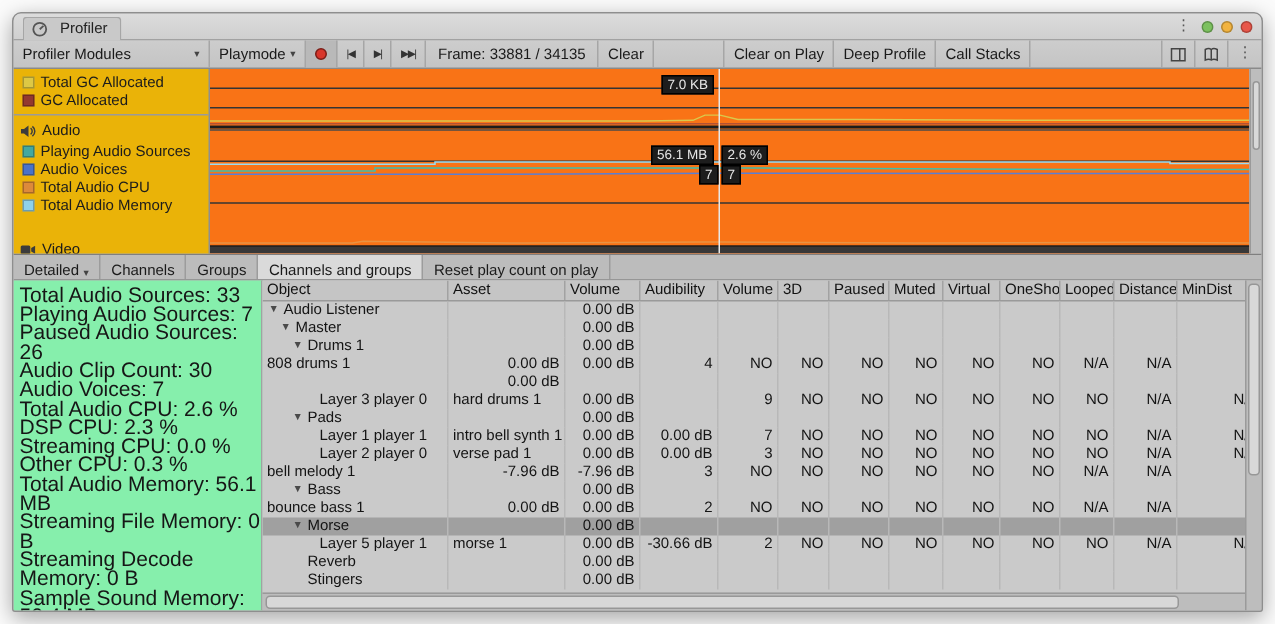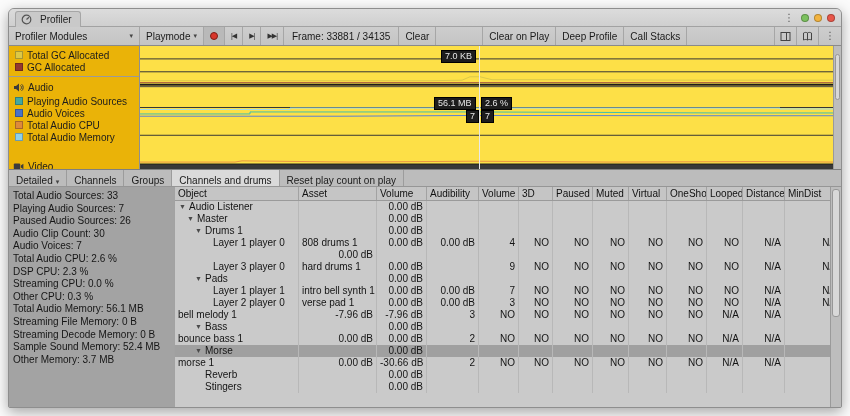--- a/index.html
+++ b/index.html
@@ -35,38 +35,38 @@
   
   .charts-row{height:124px;flex:none;display:flex;border-bottom:1px solid #7f7f7f}
   .modules-sidebar{width:131px;flex:none;background:#eab308;border-right:1px solid #8f8f8f;
     font-size:10px;color:#1c1c1c;display:flex;flex-direction:column;overflow:hidden}
   .legend-row{display:flex;align-items:center;height:12px;padding-left:6px;gap:4px;cursor:pointer}
   .sw{width:8px;height:8px;flex:none;border:1px solid rgba(0,0,0,.25)}
   .side-sep{height:1px;background:#9a9a9a;margin:3px 0}
   .module-header{display:flex;align-items:center;gap:4px;height:15px;padding-left:4px;font-size:10px;cursor:pointer}
   .module-header svg{flex:none}
   .video-header{margin-top:auto;margin-bottom:-5px}
-  .chart-area{flex:1;position:relative;background:#fde047;overflow:hidden;cursor:crosshair}
+  .chart-area{flex:1;position:relative;background:#f97316;overflow:hidden;cursor:crosshair}
   .chart-area svg.lines{position:absolute;inset:0;width:100%;height:100%}
   .playhead{position:absolute;top:0;bottom:0;left:339px;width:1px;background:#e8e8e8;cursor:ew-resize}
   .chart-label{position:absolute;background:#1d1d1d;color:#e6e6e6;font-size:9px;line-height:11px;
     padding:0 3px;border:1px solid #000;white-space:nowrap}
   .mod-scroll{width:8px;flex:none;background:#bdbdbd;border-left:1px solid #9a9a9a;position:relative}
   .mod-scroll .thumb{position:absolute;left:1px;right:1px;top:8px;height:46px;background:#d8d8d8;border:1px solid #979797;border-radius:3px}
 
   
   .bottom{flex:1;display:flex;flex-direction:column;min-height:0}
   .tabbar{height:17px;flex:none;background:#bcbcbc;border-bottom:1px solid #969696;display:flex;font-size:10px;color:#1a1a1a}
   .tab{display:flex;align-items:flex-end;gap:3px;padding:0 7px;border-right:1px solid #9c9c9c;cursor:pointer;white-space:nowrap}
   .tab.active{background:#dadada}
   .tab .dd{font-size:7px;color:#444}
   .content-row{flex:1;display:flex;min-height:0}
-  .stats{width:166px;flex:none;background:#a3a3a3;border-right:1px solid #a2a2a2;
-    font-size:10px;line-height:12.6px;color:#161616;padding:3px 0 0 4px;overflow:hidden}
-  .table-col{flex:1;display:flex;flex-direction:row;min-width:0}
+  .stats{width:166px;flex:none;background:#86efac;border-right:1px solid #a2a2a2;
+    font-size:14px;line-height:12.6px;color:#161616;padding:3px 0 0 4px;overflow:hidden}
+  .table-col{flex:1;display:flex;flex-direction:column;min-width:0}
   .table-clip{flex:1;overflow:hidden;background:#cacaca;position:relative}
   .tgrid{display:grid;grid-template-columns:124px 78px 50px 52px 40px 34px 40px 36px 38px 40px 36px 42px 58px;width:668px}
   .thead{background:#c5c5c5;border-bottom:1px solid #9a9a9a;height:14px}
   .th{font-size:10px;line-height:13px;padding:0 3px;border-right:1px solid #a2a2a2;
     overflow:hidden;white-space:nowrap;color:#111;cursor:pointer}
   .trow{height:12px;cursor:default}
   .trow.selected{background:#a0a0a0}
   .c{font-size:10px;line-height:12px;padding:0 3px;border-right:1px solid #b8b8b8;
     overflow:hidden;white-space:nowrap;color:#141414}
   .num{text-align:right}
@@ -234,21 +234,21 @@
         </div>
         <div class="tab">
           <span>Channels</span>
 
         </div>
         <div class="tab">
           <span>Groups</span>
 
         </div>
         <div class="tab active">
-          <span>Channels and drums</span>
+          <span>Channels and groups</span>
 
         </div>
         <div class="tab">
           <span>Reset play count on play</span>
 
         </div>
       </div>
 
     <div class="content-row">
       <div class="stats">
@@ -337,24 +337,20 @@
                 <div class="c num"></div>
                 <div class="c num"></div>
                 <div class="c num"></div>
                 <div class="c num"></div>
                 <div class="c num"></div>
                 <div class="c num"></div>
                 <div class="c num"></div>
                 <div class="c num"></div>
               </div>
               <div class="tgrid trow">
-                <div class="c tree" style="padding-left: 28px;">
-                  <span class="arrow" style="visibility: hidden;">▼</span>
-                  <span>Layer 1 player 0</span>
-                </div>
                 <div class="c">808 drums 1</div>
                 <div class="c num">0.00 dB</div>
                 <div class="c num">0.00 dB</div>
                 <div class="c num">4</div>
                 <div class="c num">NO</div>
                 <div class="c num">NO</div>
                 <div class="c num">NO</div>
                 <div class="c num">NO</div>
                 <div class="c num">NO</div>
                 <div class="c num">NO</div>
@@ -505,20 +501,24 @@
                 <div class="c num"></div>
                 <div class="c num"></div>
                 <div class="c num"></div>
                 <div class="c num"></div>
                 <div class="c num"></div>
                 <div class="c num"></div>
                 <div class="c num"></div>
                 <div class="c num"></div>
               </div>
               <div class="tgrid trow">
+                <div class="c tree" style="padding-left: 28px;">
+                  <span class="arrow" style="visibility: hidden;">▼</span>
+                  <span>Layer 5 player 1</span>
+                </div>
                 <div class="c">morse 1</div>
                 <div class="c num">0.00 dB</div>
                 <div class="c num">-30.66 dB</div>
                 <div class="c num">2</div>
                 <div class="c num">NO</div>
                 <div class="c num">NO</div>
                 <div class="c num">NO</div>
                 <div class="c num">NO</div>
                 <div class="c num">NO</div>
                 <div class="c num">NO</div>

